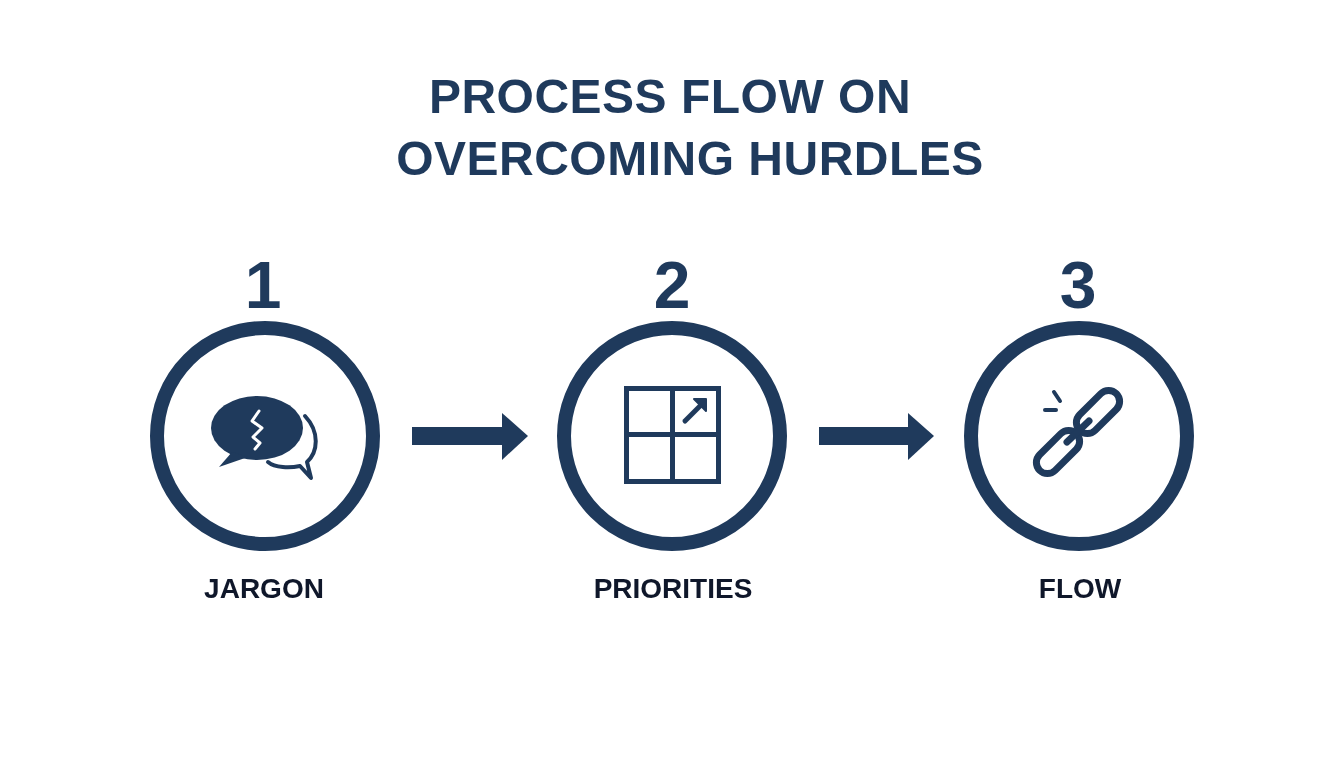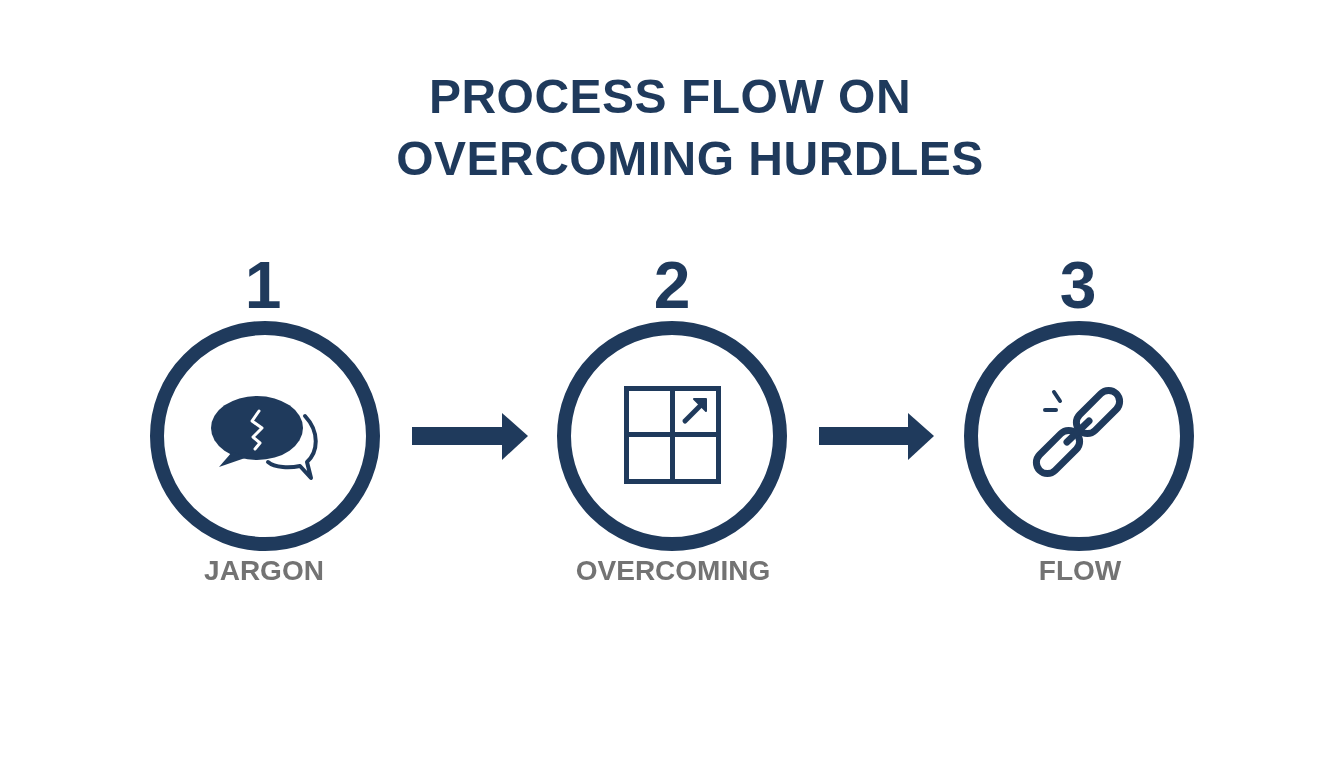--- a/index.html
+++ b/index.html
@@ -35,28 +35,28 @@
       width: 100px;
       margin-left: -50px;
       text-align: center;
       font-weight: bold;
       font-size: 66px;
       line-height: 70px;
       color: #1f3a5c;
     }
     .step-label {
       position: absolute;
-      top: 554px;
+      top: 572px;
       width: 300px;
       margin-left: -150px;
       text-align: center;
       font-weight: bold;
       font-size: 28px;
       line-height: 34px;
-      color: #737373;
+      color: #0f172a;
     }
     svg.diagram {
       position: absolute;
       left: 0;
       top: 0;
     }
   </style>
 </head>
 <body>
 
@@ -120,14 +120,14 @@
       <g transform="rotate(-45 1058 452)">
         <rect x="1032" y="441" width="52" height="22" rx="11" ry="11" fill="none" stroke="#1f3a5c" stroke-width="7"></rect>
       </g>
 
       <line x1="1067" y1="442" x2="1089" y2="421" stroke="#1f3a5c" stroke-width="7" stroke-linecap="round"></line>
     </g>
   </g>
 </svg>
 
 <div class="step-label" style="left:264px;">JARGON</div>
-<div class="step-label" style="left:673px;">OVERCOMING</div>
+<div class="step-label" style="left:673px;">PRIORITIES</div>
 <div class="step-label" style="left:1080px;">FLOW</div>
 
 </body></html>

